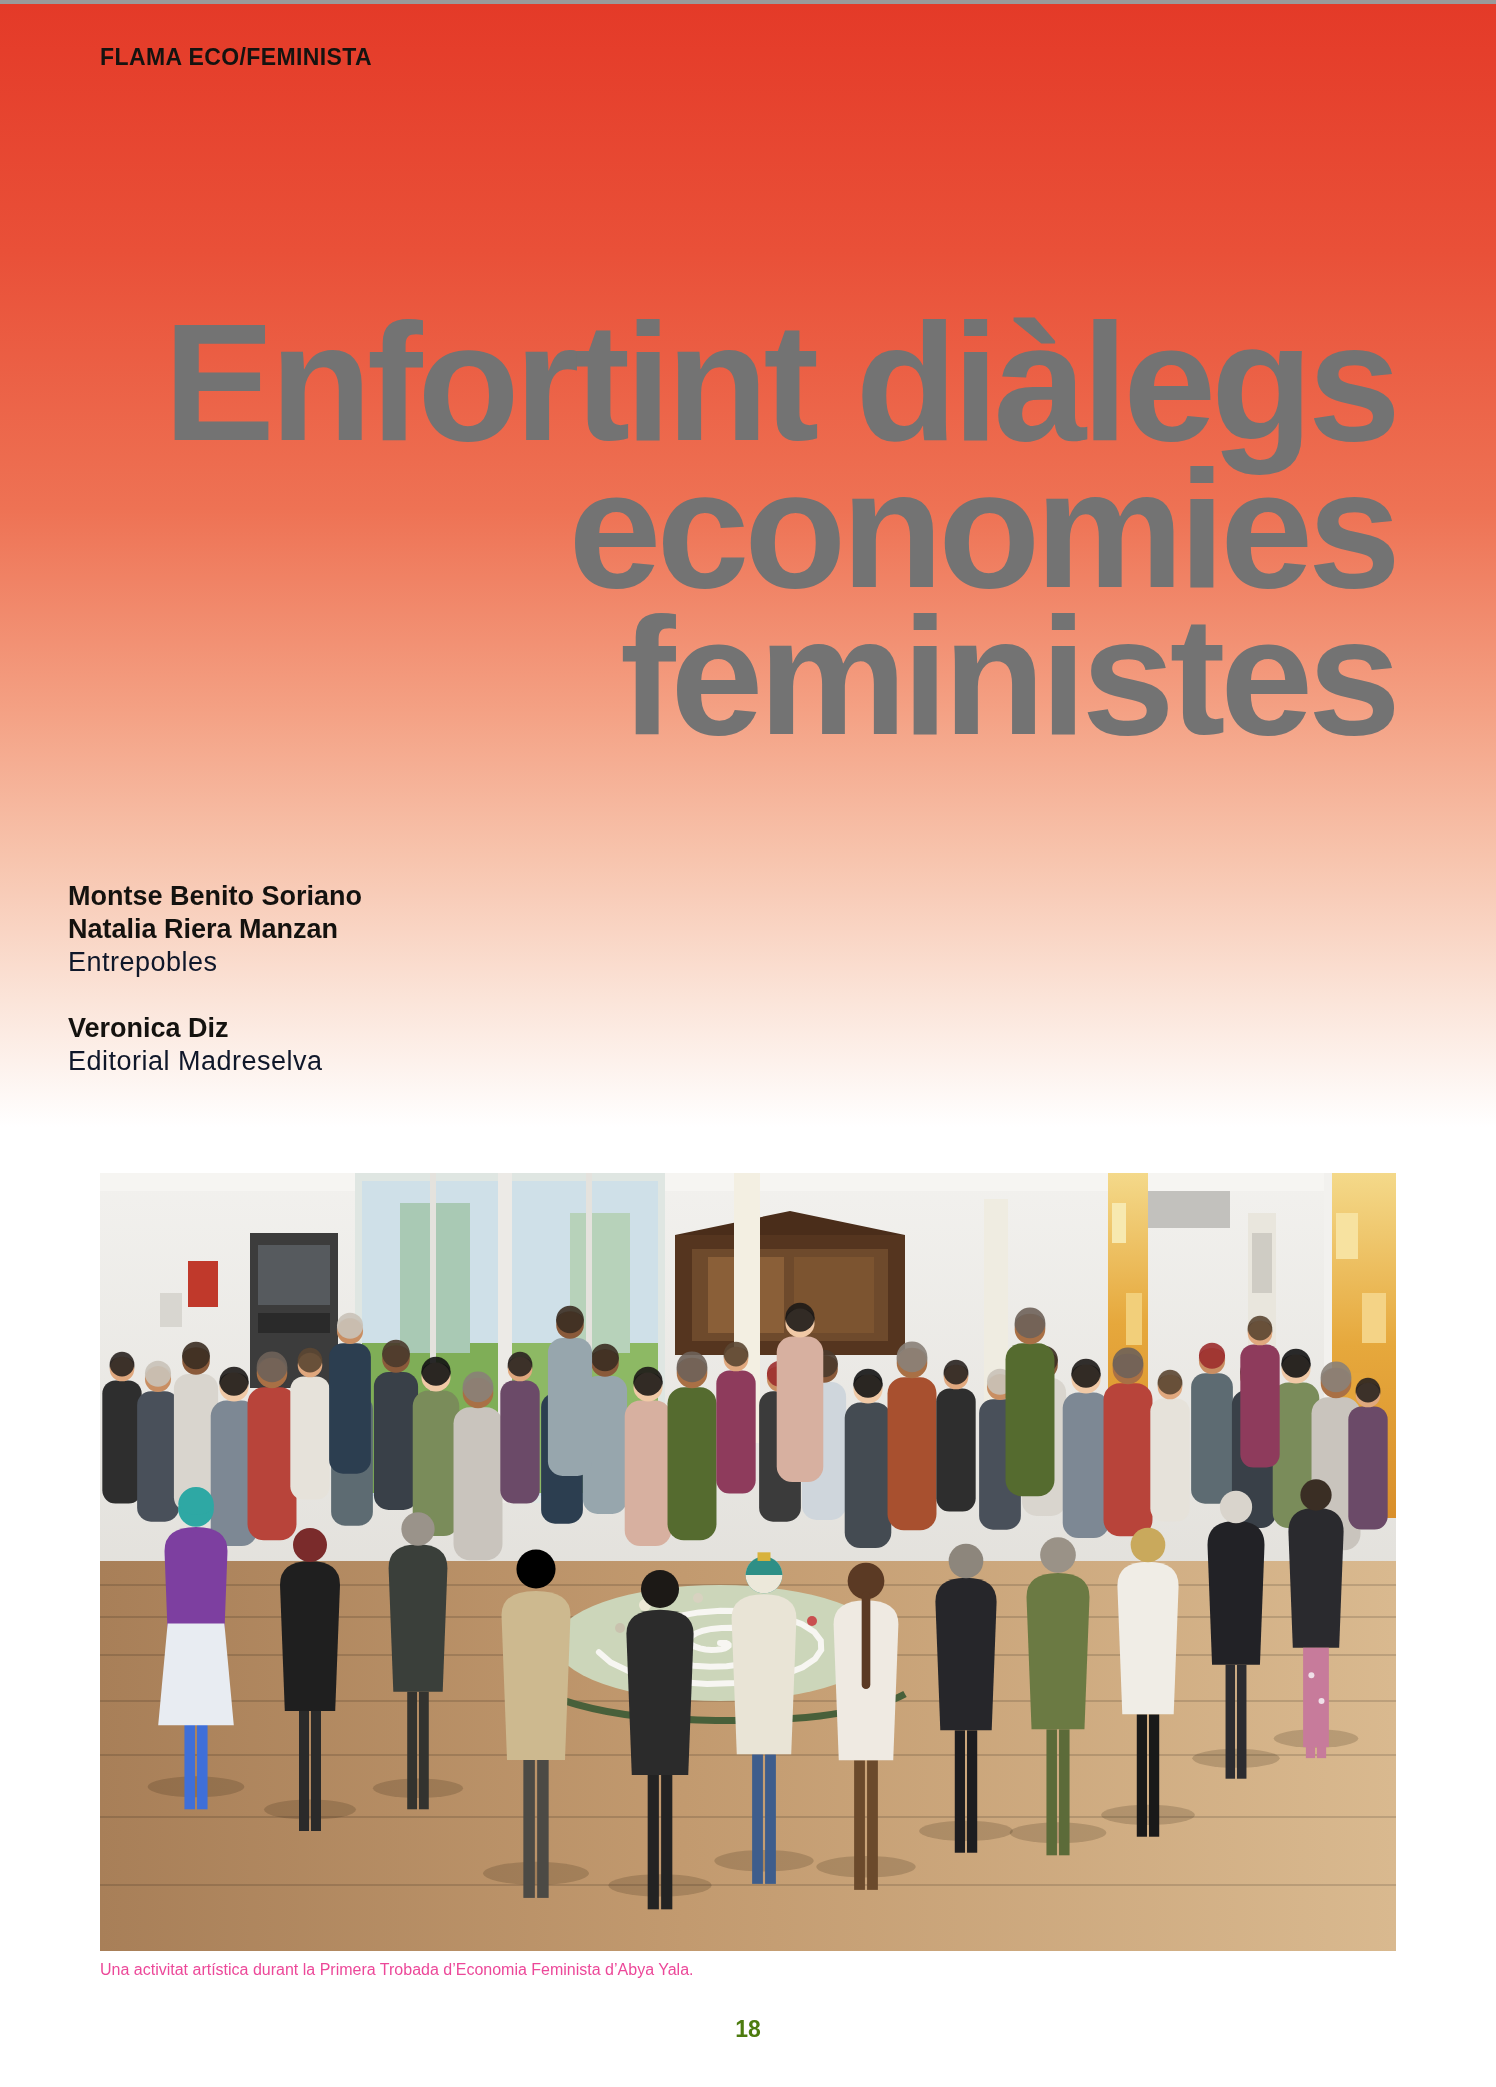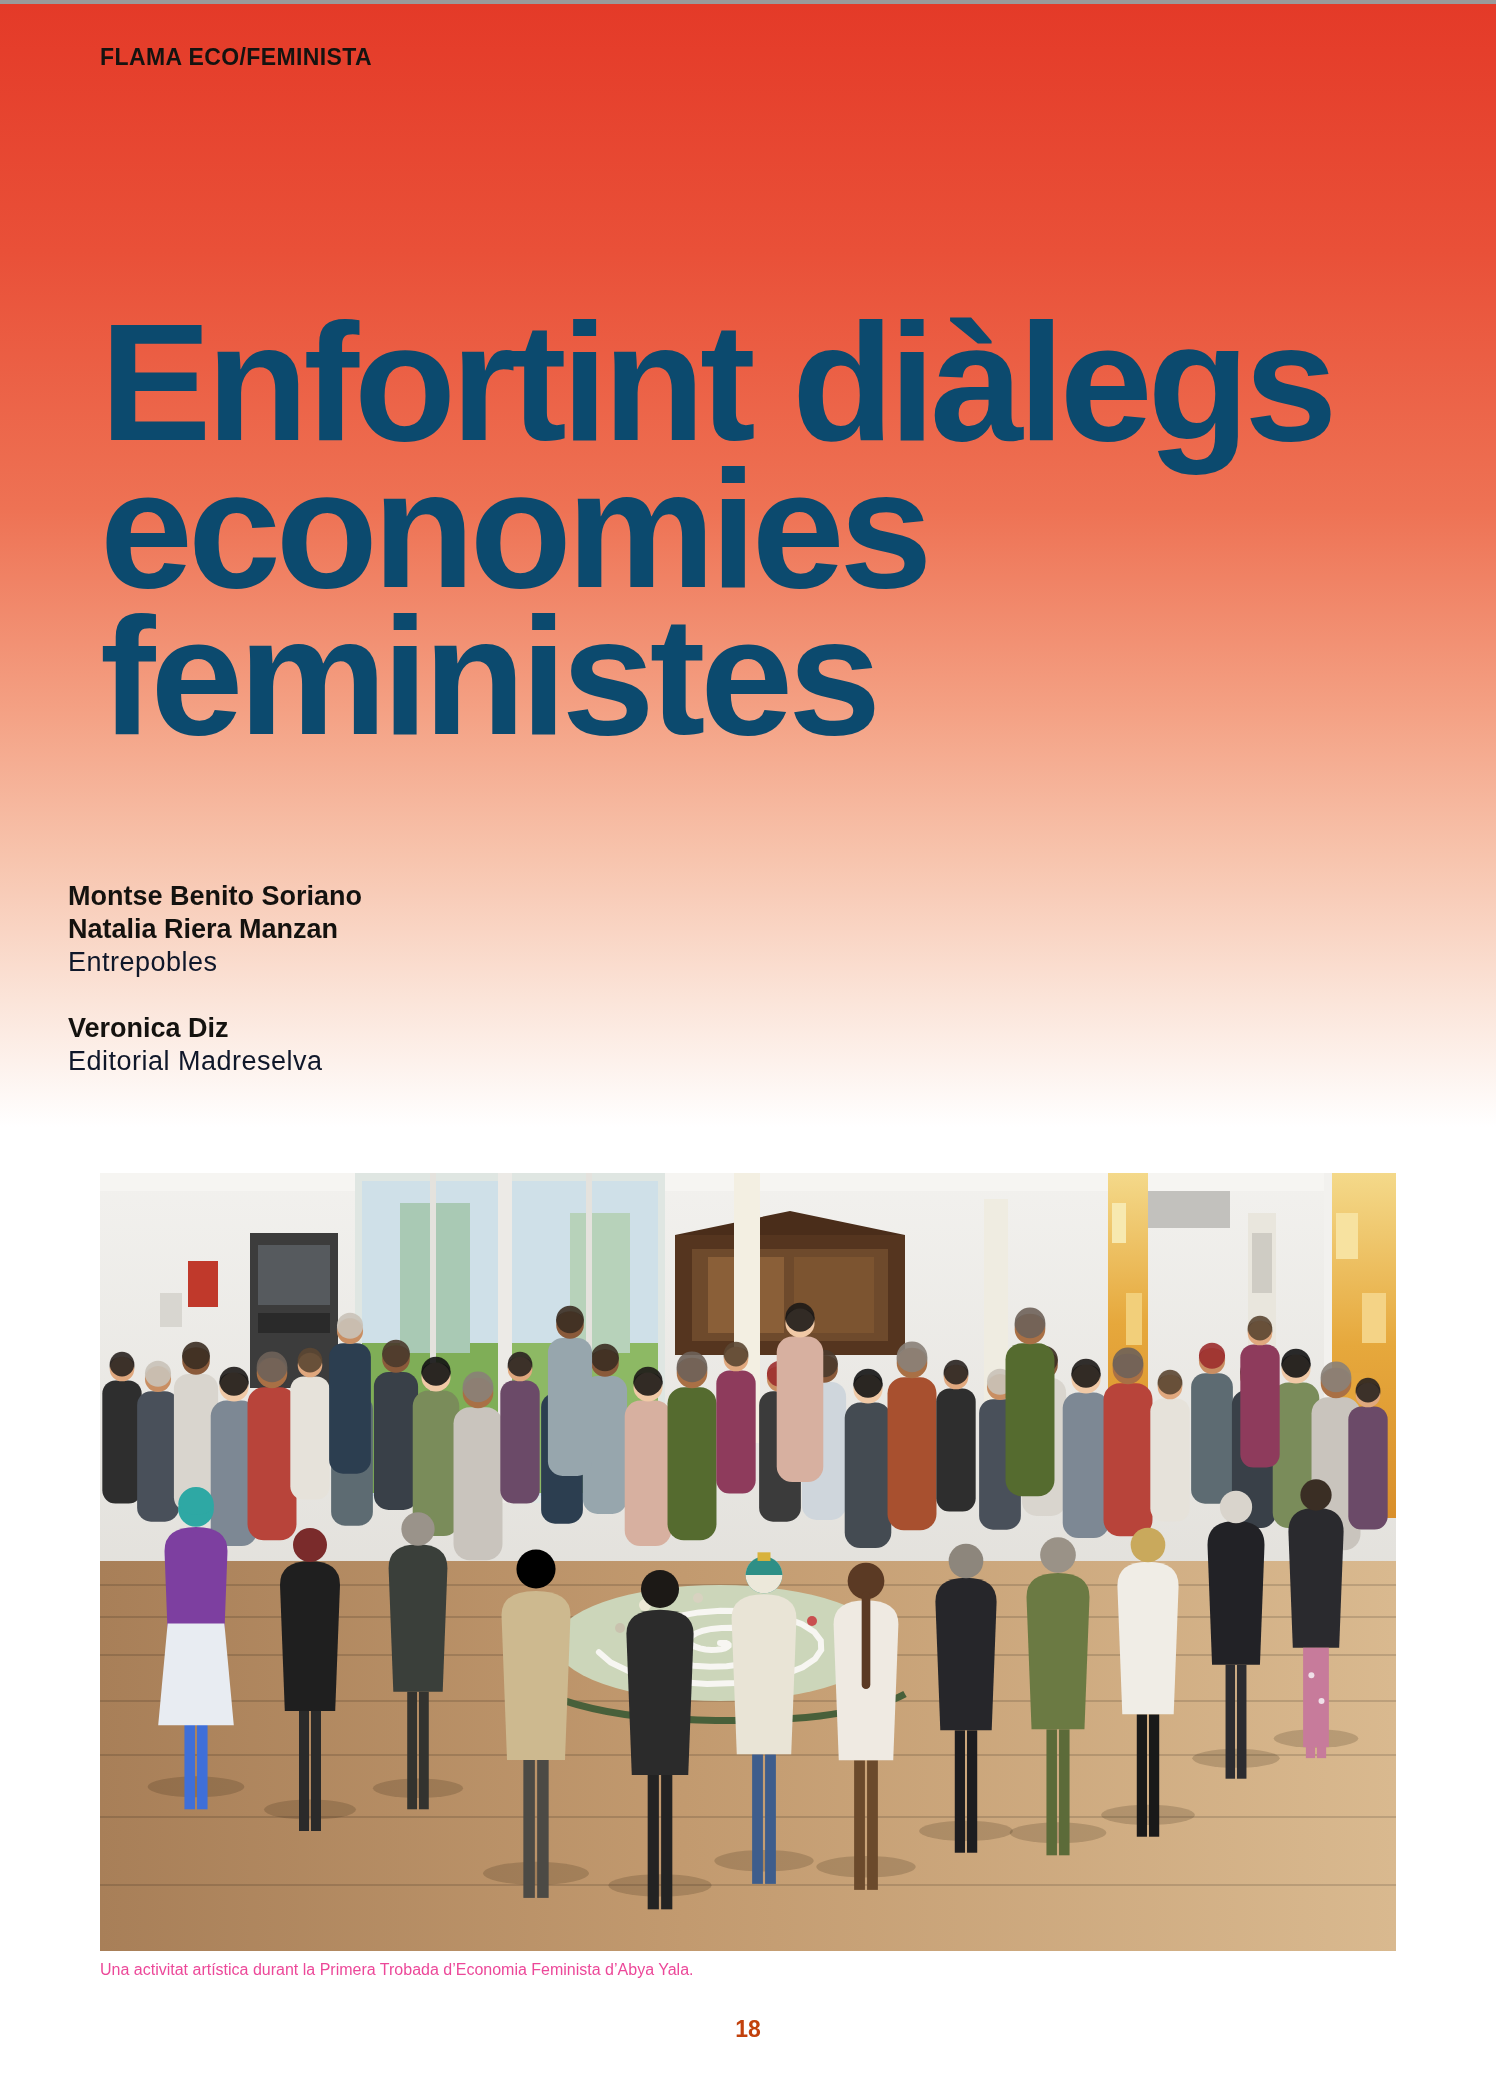--- a/index.html
+++ b/index.html
@@ -23,24 +23,25 @@
       #fbe5da 89%,
       #ffffff 100%);
   }
   .kicker{
     position:absolute;left:100px;top:40px;
     font-size:23px;font-weight:700;letter-spacing:.4px;
     color:#151310;
   }
   .title{
     position:absolute;right:100px;top:305px;left:100px;
+    text-align:right;
     font-size:167px;line-height:147px;
     font-weight:700;
     letter-spacing:-5px;
-    color:#0c4a6e;
+    color:#737373;
     transform:scaleY(1.0);
   }
   .title .tl{display:block;}
   .authors{
     position:absolute;right:928px;top:876px;width:500px;
     text-align:left;
     font-size:27px;line-height:33px;
     color:#14120f;
   }
   .authors .name{font-weight:700;}
@@ -49,21 +50,21 @@
   .photo{
     position:absolute;left:100px;top:1169px;width:1296px;height:778px;
     background:#e9e8e4;overflow:hidden;
   }
   .caption{
     position:absolute;left:100px;top:1953px;width:1296px;
     font-size:16px;line-height:26px;font-weight:400;color:#ec4899;
   }
   .pagenum{
     position:absolute;left:0;top:2012px;width:1496px;
-    text-align:center;font-size:23px;font-weight:700;color:#c2410c;
+    text-align:center;font-size:23px;font-weight:700;color:#4d7c0f;
   }
 </style>
 </head>
 <body>
 
 <div class="page">
 
   <div class="bg-gradient"></div>
 
   <div class="kicker">FLAMA ECO/FEMINISTA</div>

